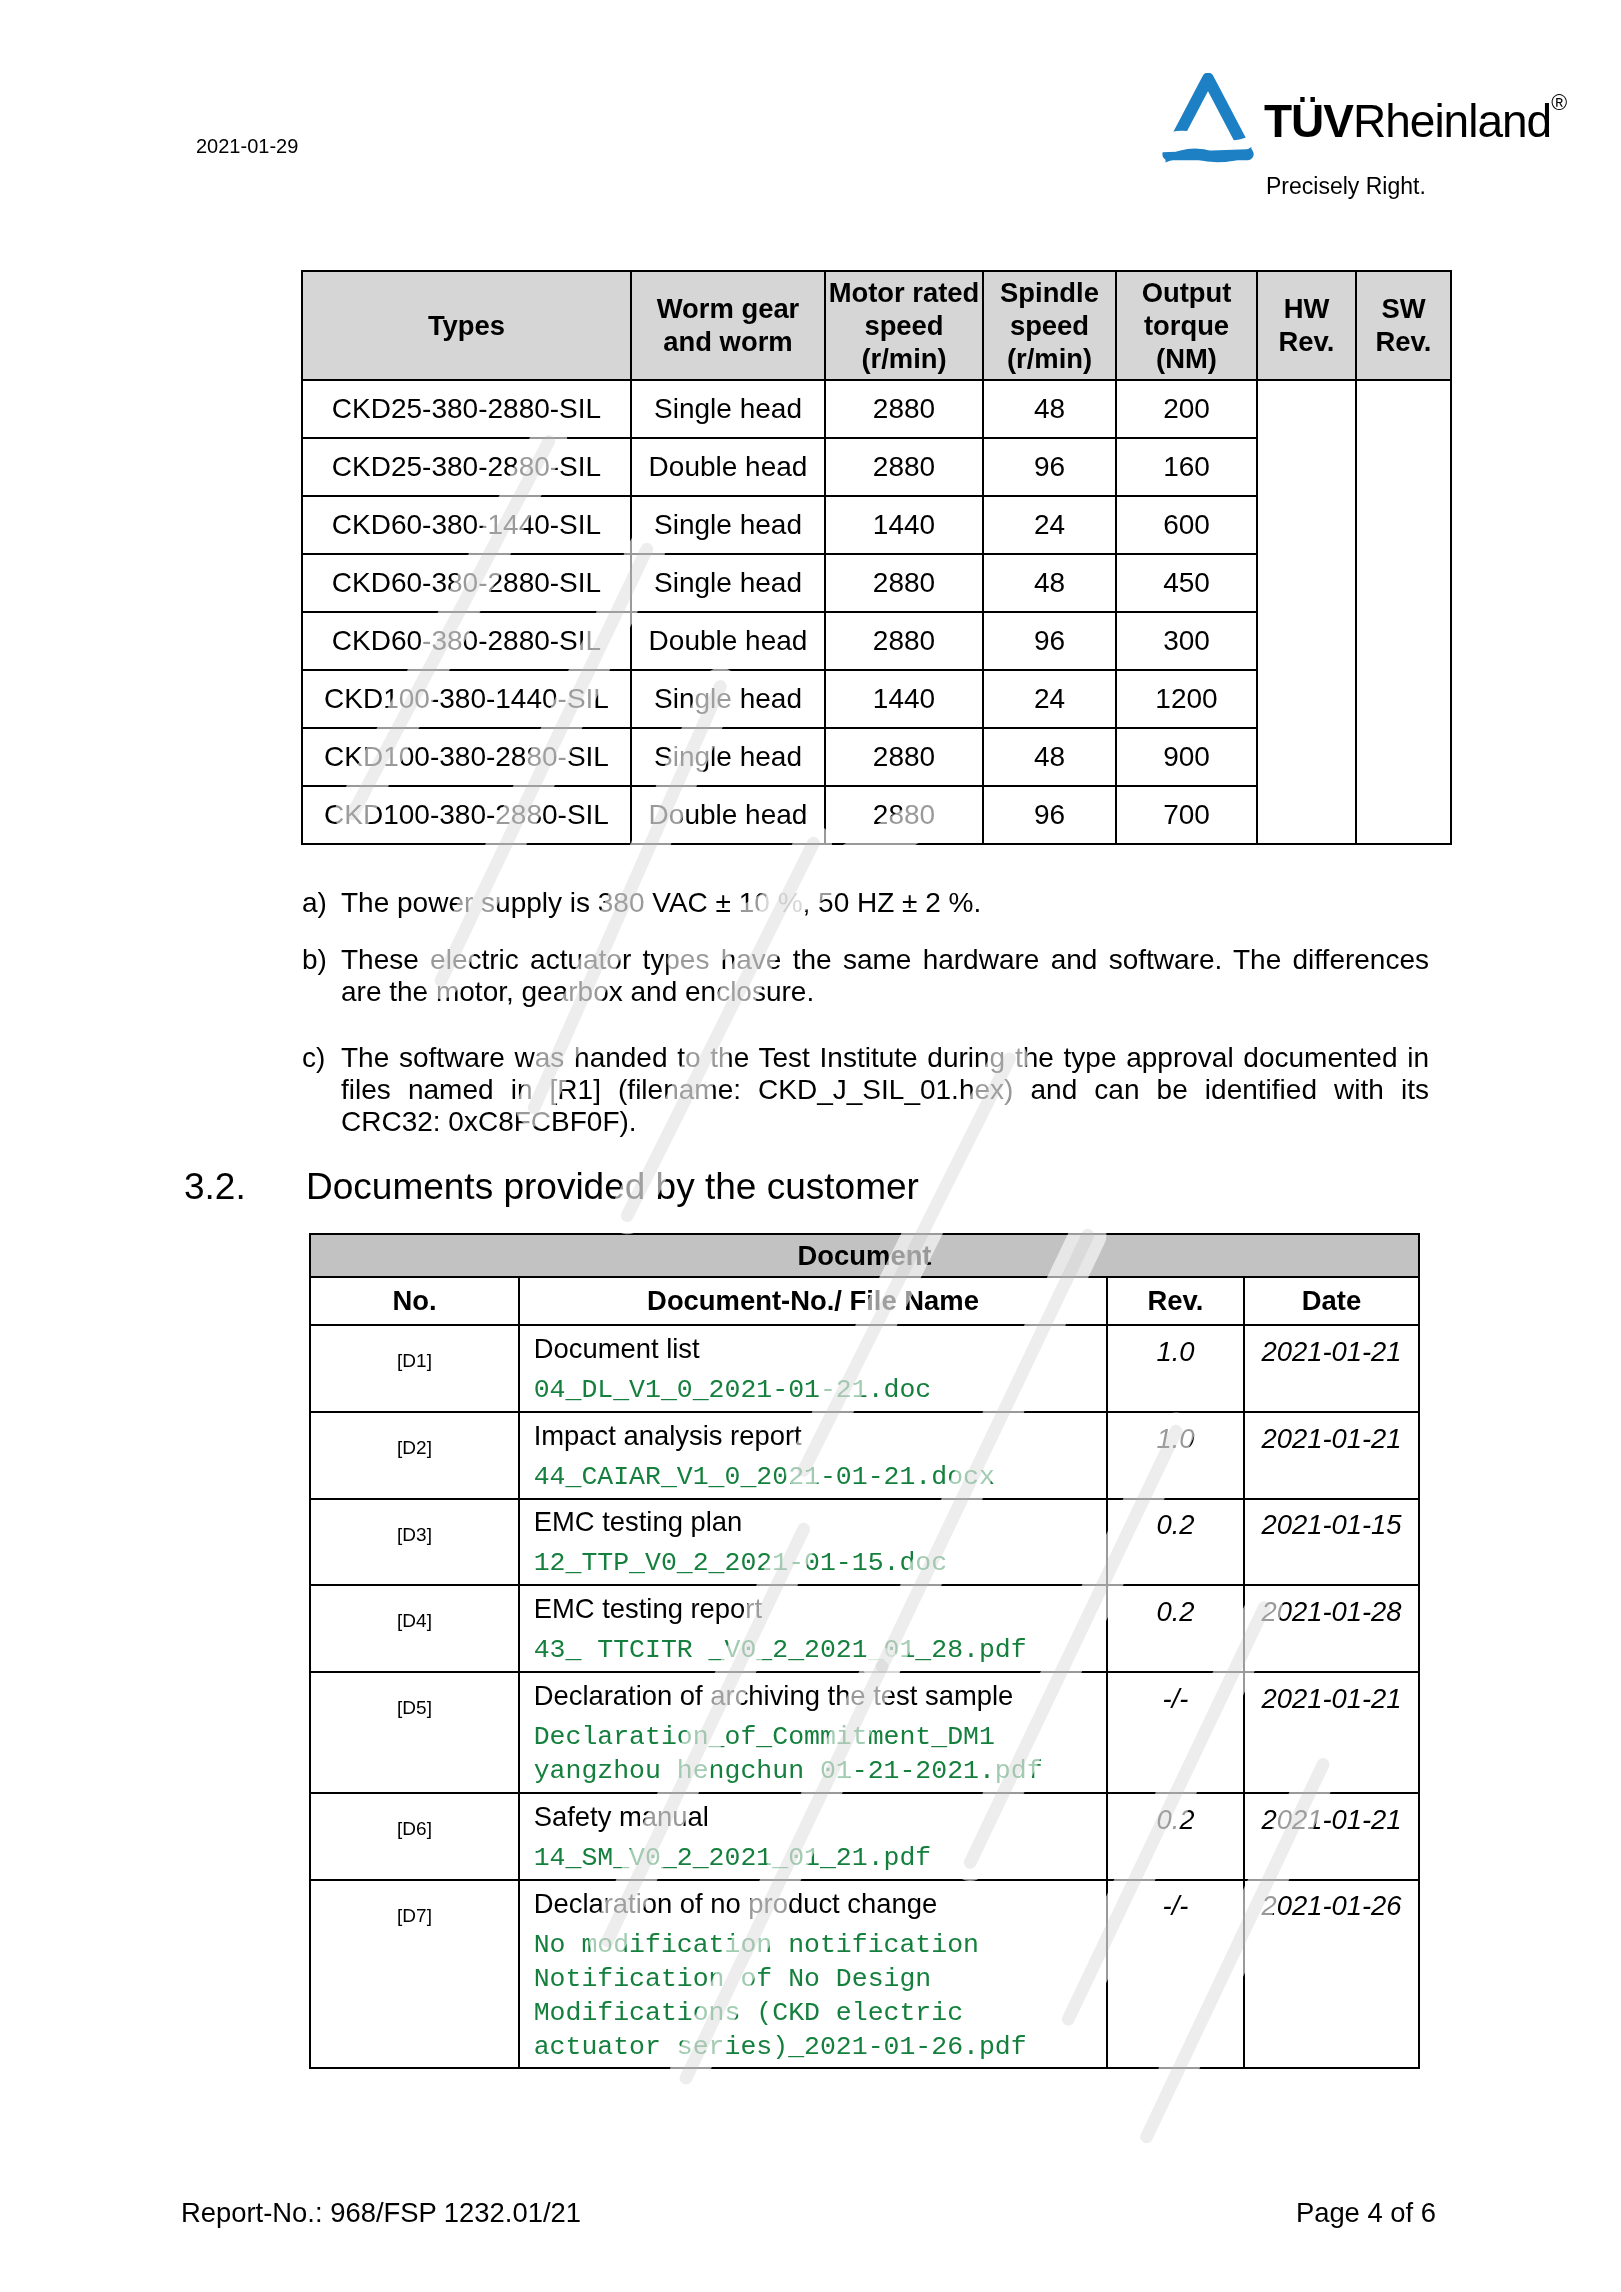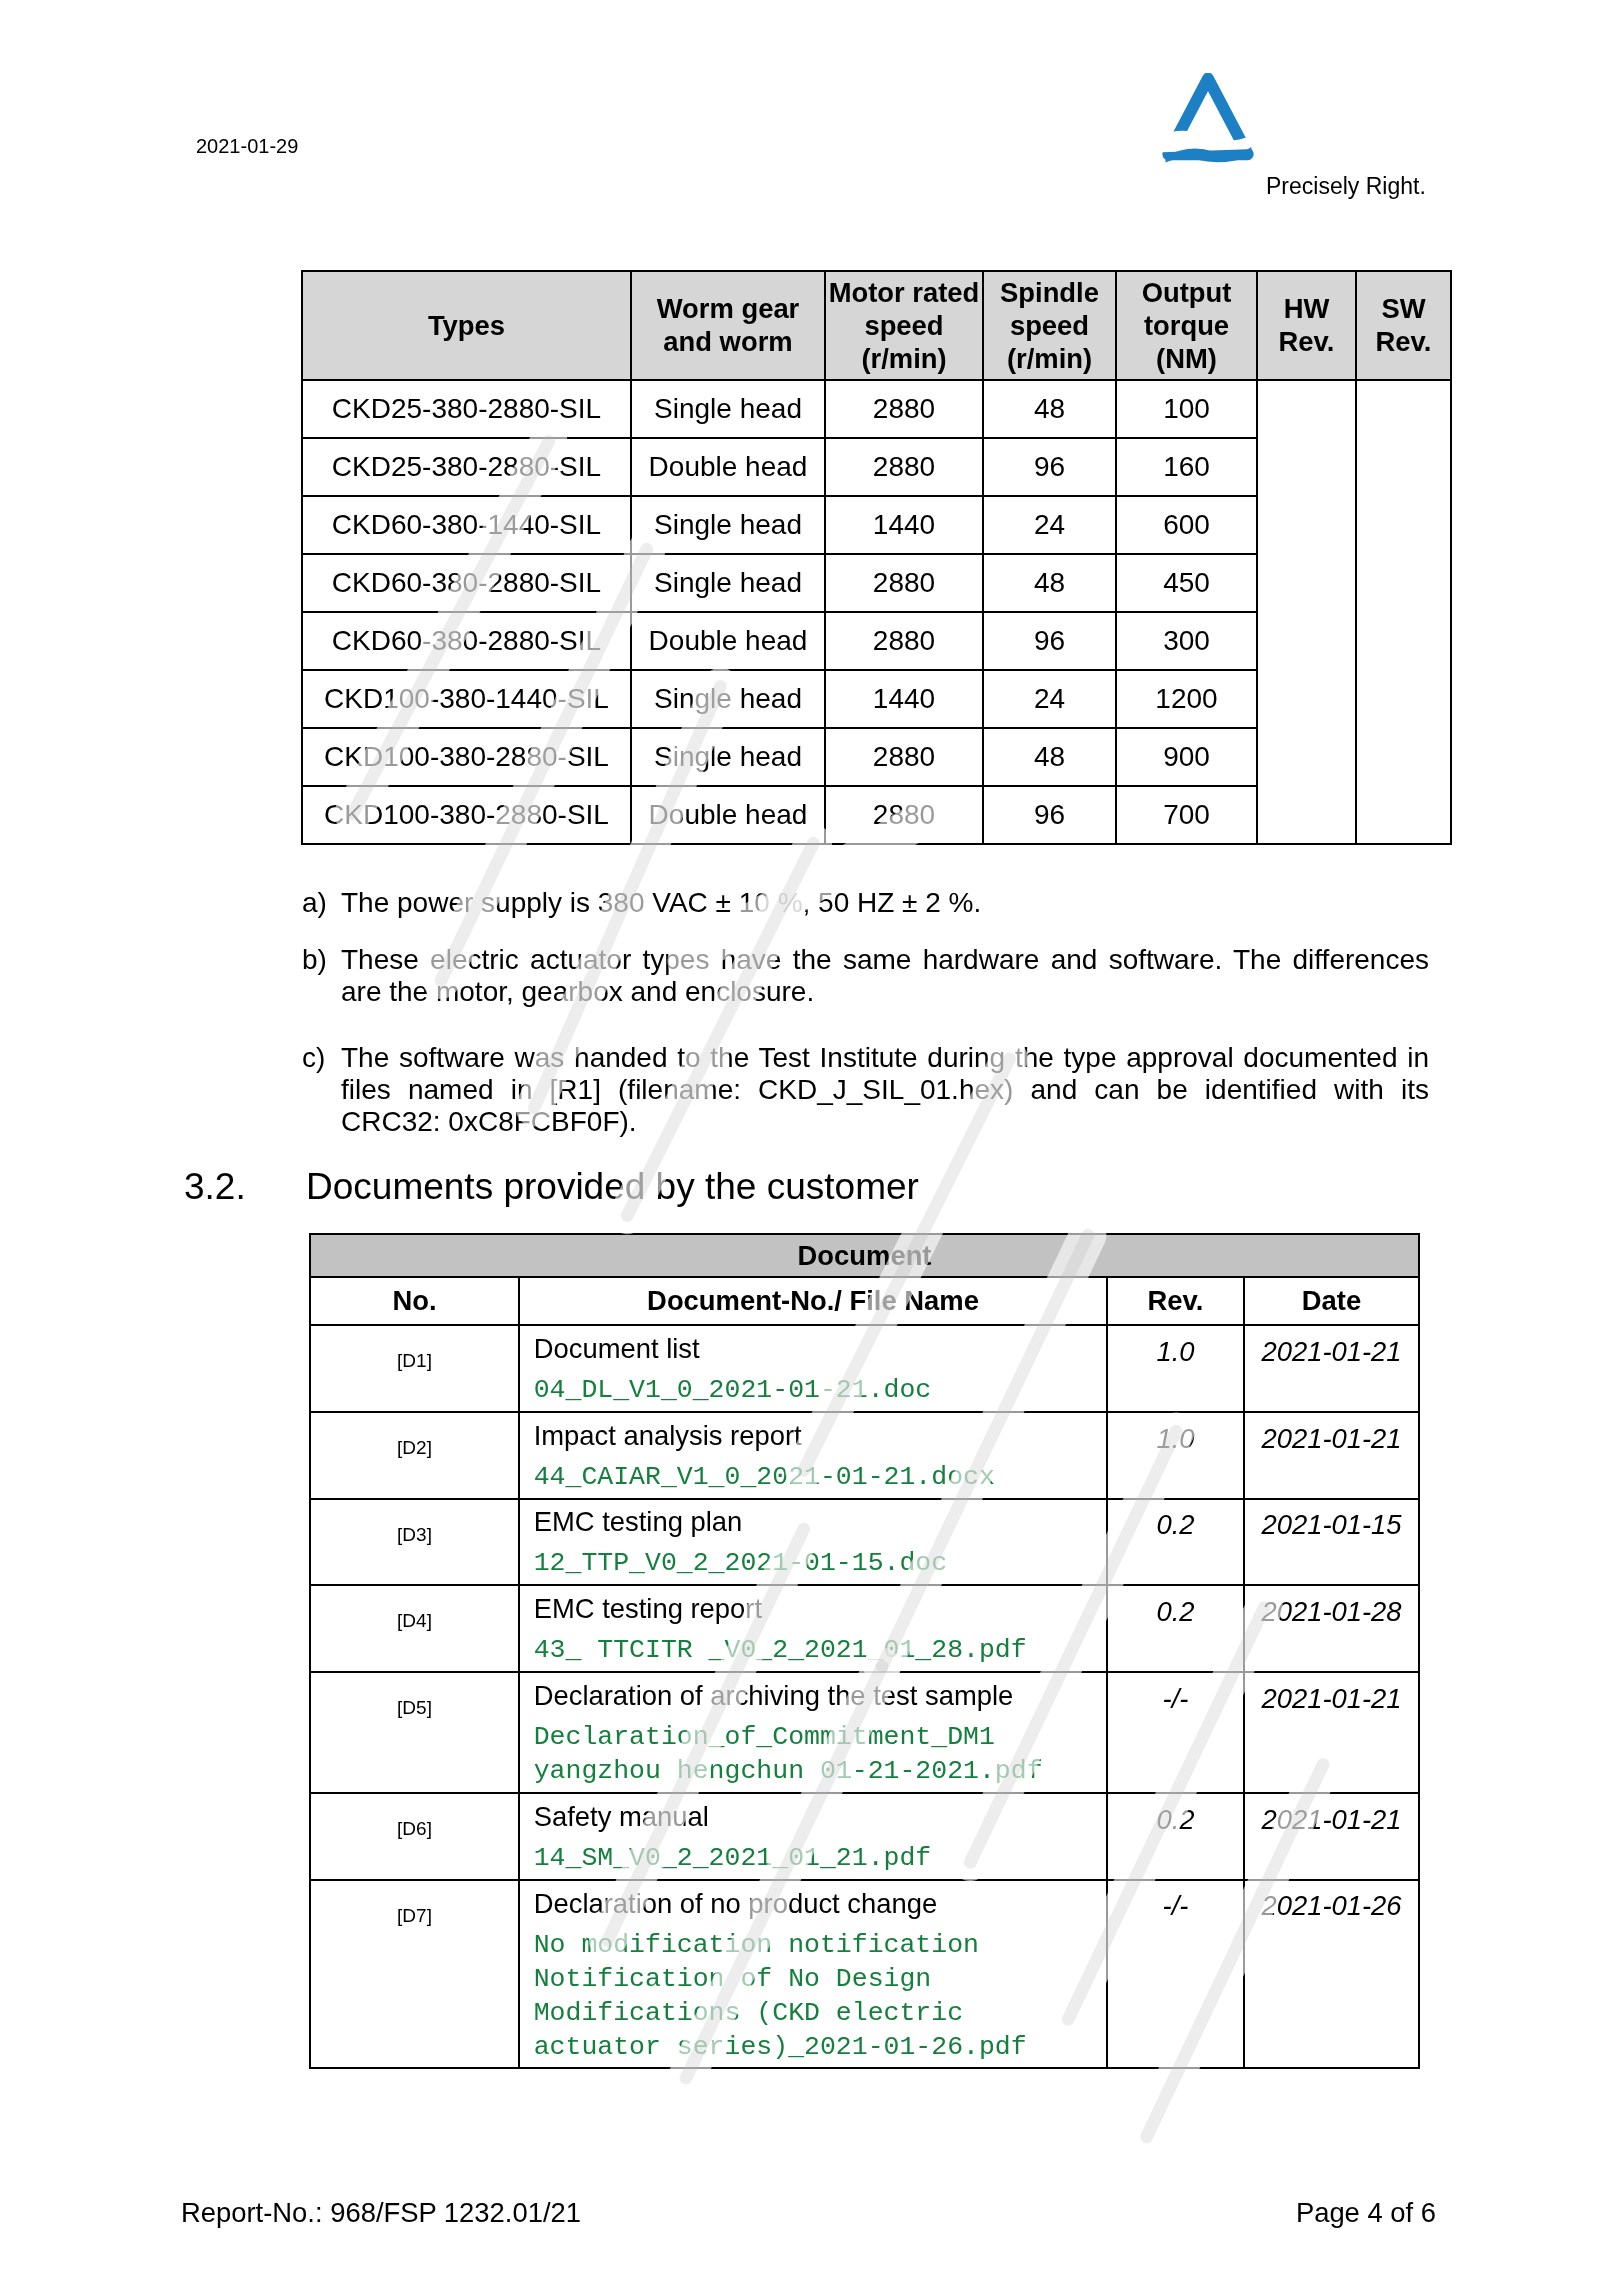--- a/index.html
+++ b/index.html
@@ -58,20 +58,23 @@
 
 <div class="page">
 
   <div class="date">2021-01-29</div>
 
   <svg class="logo-tri" viewBox="0 0 100 104" aria-hidden="true">
     <path d="M50 6 L94 90 L6 90 Z" fill="none" stroke="#1e80c4" stroke-width="13" stroke-linejoin="round"></path>
     <path d="M-6 70 Q 22 58 46 70 Q 72 82 106 66 L106 84 L-6 88 Z" fill="#ffffff"></path>
     <path d="M3 92 Q 30 78 56 87 Q 80 95 98 82 L98 92 Q 66 103 38 96 Q 18 92 3 99 Z" fill="#1e80c4"></path>
   </svg>
+  <div class="brand">
+    <span class="b">TÜV</span><span>Rheinland</span><sup>®</sup>
+  </div>
   <div class="tagline">Precisely Right.</div>
 
   <table class="t1">
     <colgroup>
       <col style="width:329px">
         <col style="width:194px">
         <col style="width:158px">
       <col style="width:133px">
         <col style="width:141px">
         <col style="width:99px">
@@ -85,21 +88,21 @@
       <th>Spindle speed (r/min)</th>
       <th>Output torque (NM)</th>
       <th>HW Rev.</th>
       <th>SW Rev.</th>
     </tr>
     <tr>
       <td>CKD25-380-2880-SIL</td>
       <td>Single head</td>
       <td>2880</td>
       <td>48</td>
-      <td>100</td>
+      <td>200</td>
       <td rowspan="8"></td>
       <td rowspan="8"></td>
     </tr>
     <tr>
       <td>CKD25-380-2880-SIL</td>
       <td>Double head</td>
       <td>2880</td>
       <td>96</td>
       <td>160</td>
     </tr>

